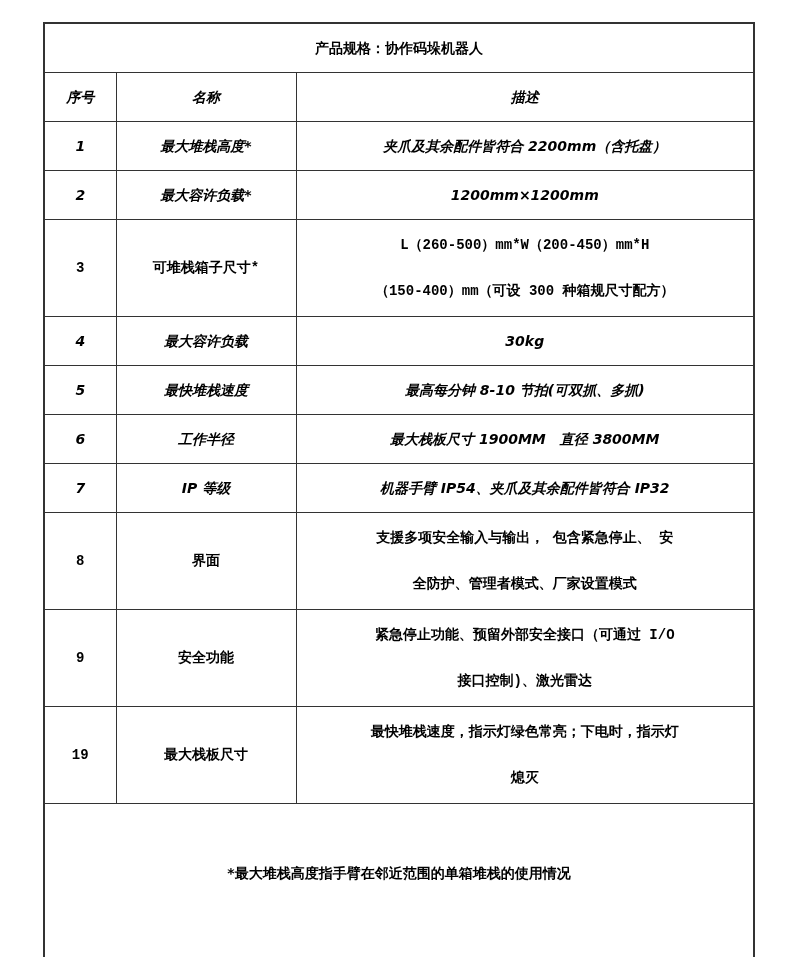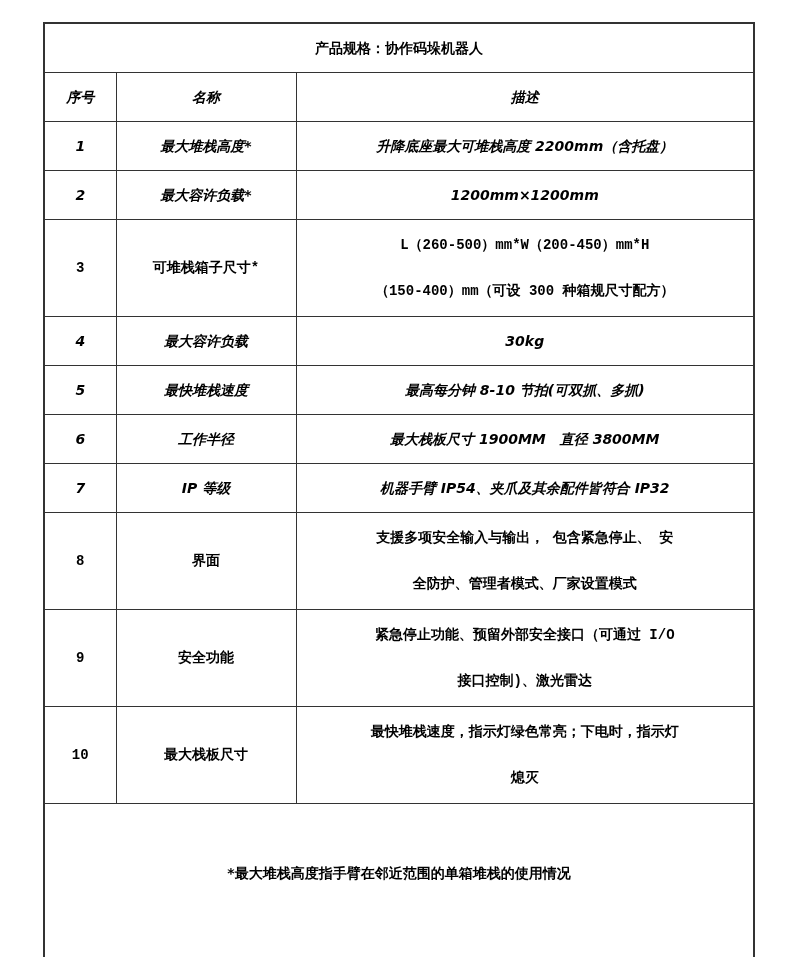--- a/index.html
+++ b/index.html
@@ -68,21 +68,21 @@
         <td class="title-cell" colspan="3">产品规格：协作码垛机器人</td>
       </tr>
       <tr>
         <td class="h48">序号</td>
         <td class="h48">名称</td>
         <td class="h48">描述</td>
       </tr>
       <tr>
         <td class="h48">1</td>
         <td class="h48">最大堆栈高度*</td>
-        <td class="h48">升降底座最大可堆栈高度 2200mm（含托盘）</td>
+        <td class="h48">夹爪及其余配件皆符合 2200mm（含托盘）</td>
       </tr>
       <tr>
         <td class="h48">2</td>
         <td class="h48">最大容许负载*</td>
         <td class="h48">1200mm×1200mm</td>
       </tr>
       <tr>
         <td class="h96">3</td>
         <td class="h96">可堆栈箱子尺寸*</td>
         <td class="h96">L（260-500）mm*W（200-450）mm*H
@@ -114,21 +114,21 @@
         <td class="h96">支援多项安全输入与输出， 包含紧急停止、 安
 全防护、管理者模式、厂家设置模式</td>
       </tr>
       <tr>
         <td class="h96">9</td>
         <td class="h96">安全功能</td>
         <td class="h96">紧急停止功能、预留外部安全接口（可通过 I/O
 接口控制)、激光雷达</td>
       </tr>
       <tr>
-        <td class="h96">10</td>
+        <td class="h96">19</td>
         <td class="h96">最大栈板尺寸</td>
         <td class="h96">最快堆栈速度，指示灯绿色常亮；下电时，指示灯
 熄灭</td>
       </tr>
       <tr>
         <td class="notes-cell" colspan="3">
           <div class="note-line">*最大堆栈高度指手臂在邻近范围的单箱堆栈的使用情况</div>
           <div class="note-line">*箱子的尺寸与摆放和夹爪的不同可能会影响实际的堆栈高度</div>
           
         </td>

